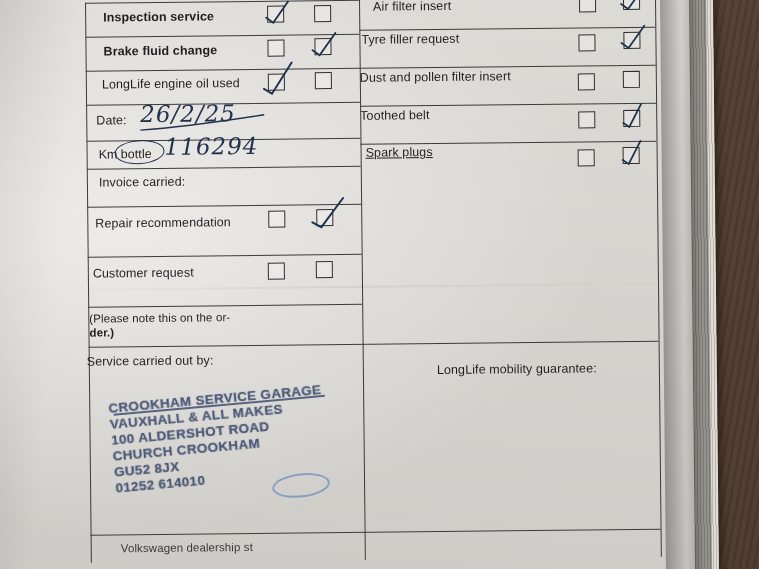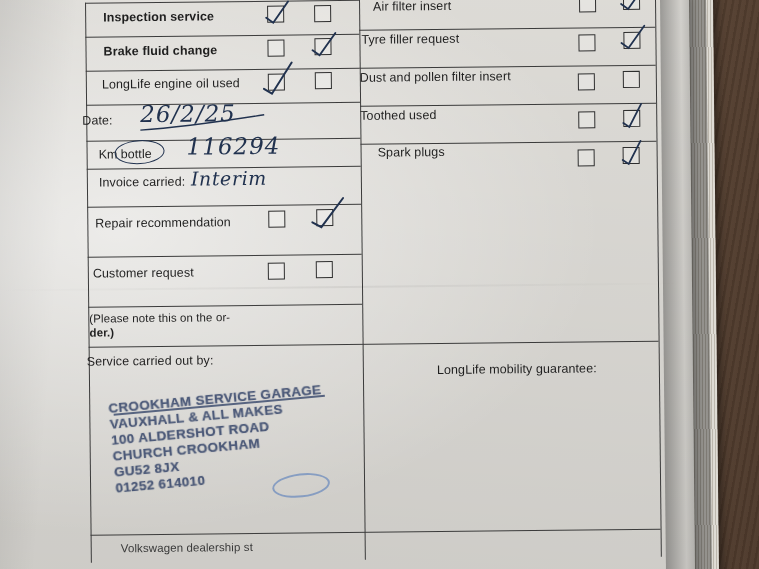--- a/index.html
+++ b/index.html
@@ -216,35 +216,34 @@
 
     <div class="cell-label" style="left:112px; top:89px;">LongLife engine oil used</div>
     <div class="chk" style="left:278px; top:87px;"></div>
     <div class="chk" style="left:325px; top:86px;"></div>
     <div class="tick" style="left:268px; top:74px;">
       <svg width="38" height="36" viewBox="0 0 38 36">
           <path d="M6 28 L14 33 L34 2" stroke="#21324f" stroke-width="2" fill="none" stroke-linecap="round"></path>
         </svg>
     </div>
 
-    <div class="cell-label" style="left:92px; top:125px;">Date:</div>
+    <div class="cell-label" style="left:106px; top:125px;">Date:</div>
     <div class="hand big" style="left:150px; top:113px;">26/2/25</div>
     <div class="pen-stroke" style="left:148px; top:126px;">
       <svg width="130" height="22" viewBox="0 0 130 22">
           <path d="M2 16 C 40 14, 85 8, 126 2" stroke="#21324f" stroke-width="1.4" fill="none"></path>
         </svg>
     </div>
 
     <div class="cell-label" style="left:108px; top:159px;">Km</div>
     <div class="cell-label" style="left:130px; top:159px;">bottle</div>
     <div class="ellipse-mark" style="left:124px; top:152px; width:48px; height:22px;"></div>
-    <div class="hand big" style="left:196px; top:146px;text-align:right;">116294</div>
+    <div class="hand big" style="left:174px; top:146px;text-align:right;">116294</div>
 
     <div class="cell-label" style="left:108px; top:187px;">Invoice carried:</div>
-    <div class="hand med" style="left:200px; top:180px;">Interim</div>
 
     <div class="cell-label" style="left:104px; top:228px;">Repair recommendation</div>
     <div class="chk" style="left:277px; top:224px;"></div>
     <div class="chk" style="left:325px; top:223px;"></div>
     <div class="tick" style="left:316px; top:210px;">
       <svg width="40" height="34" viewBox="0 0 40 34">
           <path d="M5 26 L14 31 L36 2" stroke="#21324f" stroke-width="2" fill="none" stroke-linecap="round"></path>
         </svg>
     </div>
 
@@ -285,30 +284,30 @@
     <div class="tick" style="left:628px; top:41px;">
       <svg width="30" height="28" viewBox="0 0 30 28">
           <path d="M4 19 L11 24 L27 2" stroke="#21324f" stroke-width="1.8" fill="none" stroke-linecap="round"></path>
         </svg>
     </div>
 
     <div class="cell-label" style="left:370px; top:85px;">Dust and pollen filter insert</div>
     <div class="chk" style="left:588px; top:90px;"></div>
     <div class="chk" style="left:633px; top:88px;"></div>
 
-    <div class="cell-label" style="left:370px; top:123px;">Toothed used</div>
+    <div class="cell-label" style="left:370px; top:123px;">Toothed belt</div>
     <div class="chk" style="left:588px; top:128px;"></div>
     <div class="chk" style="left:633px; top:127px;"></div>
     <div class="tick" style="left:627px; top:119px;">
       <svg width="30" height="28" viewBox="0 0 30 28">
           <path d="M6 21 L12 25 L24 2" stroke="#21324f" stroke-width="1.8" fill="none" stroke-linecap="round"></path>
         </svg>
     </div>
 
-    <div class="cell-label" style="left:387px; top:160px;">Spark plugs</div>
+    <div class="cell-label" style="left:375px; top:160px;text-decoration:underline;">Spark plugs</div>
     <div class="chk" style="left:587px; top:166px;"></div>
     <div class="chk" style="left:632px; top:164px;"></div>
     <div class="tick" style="left:626px; top:156px;">
       <svg width="30" height="28" viewBox="0 0 30 28">
           <path d="M6 21 L12 25 L24 2" stroke="#21324f" stroke-width="1.8" fill="none" stroke-linecap="round"></path>
         </svg>
     </div>
 
     <div class="cell-label" style="left:444px; top:378px;">LongLife mobility guarantee:</div>
 

